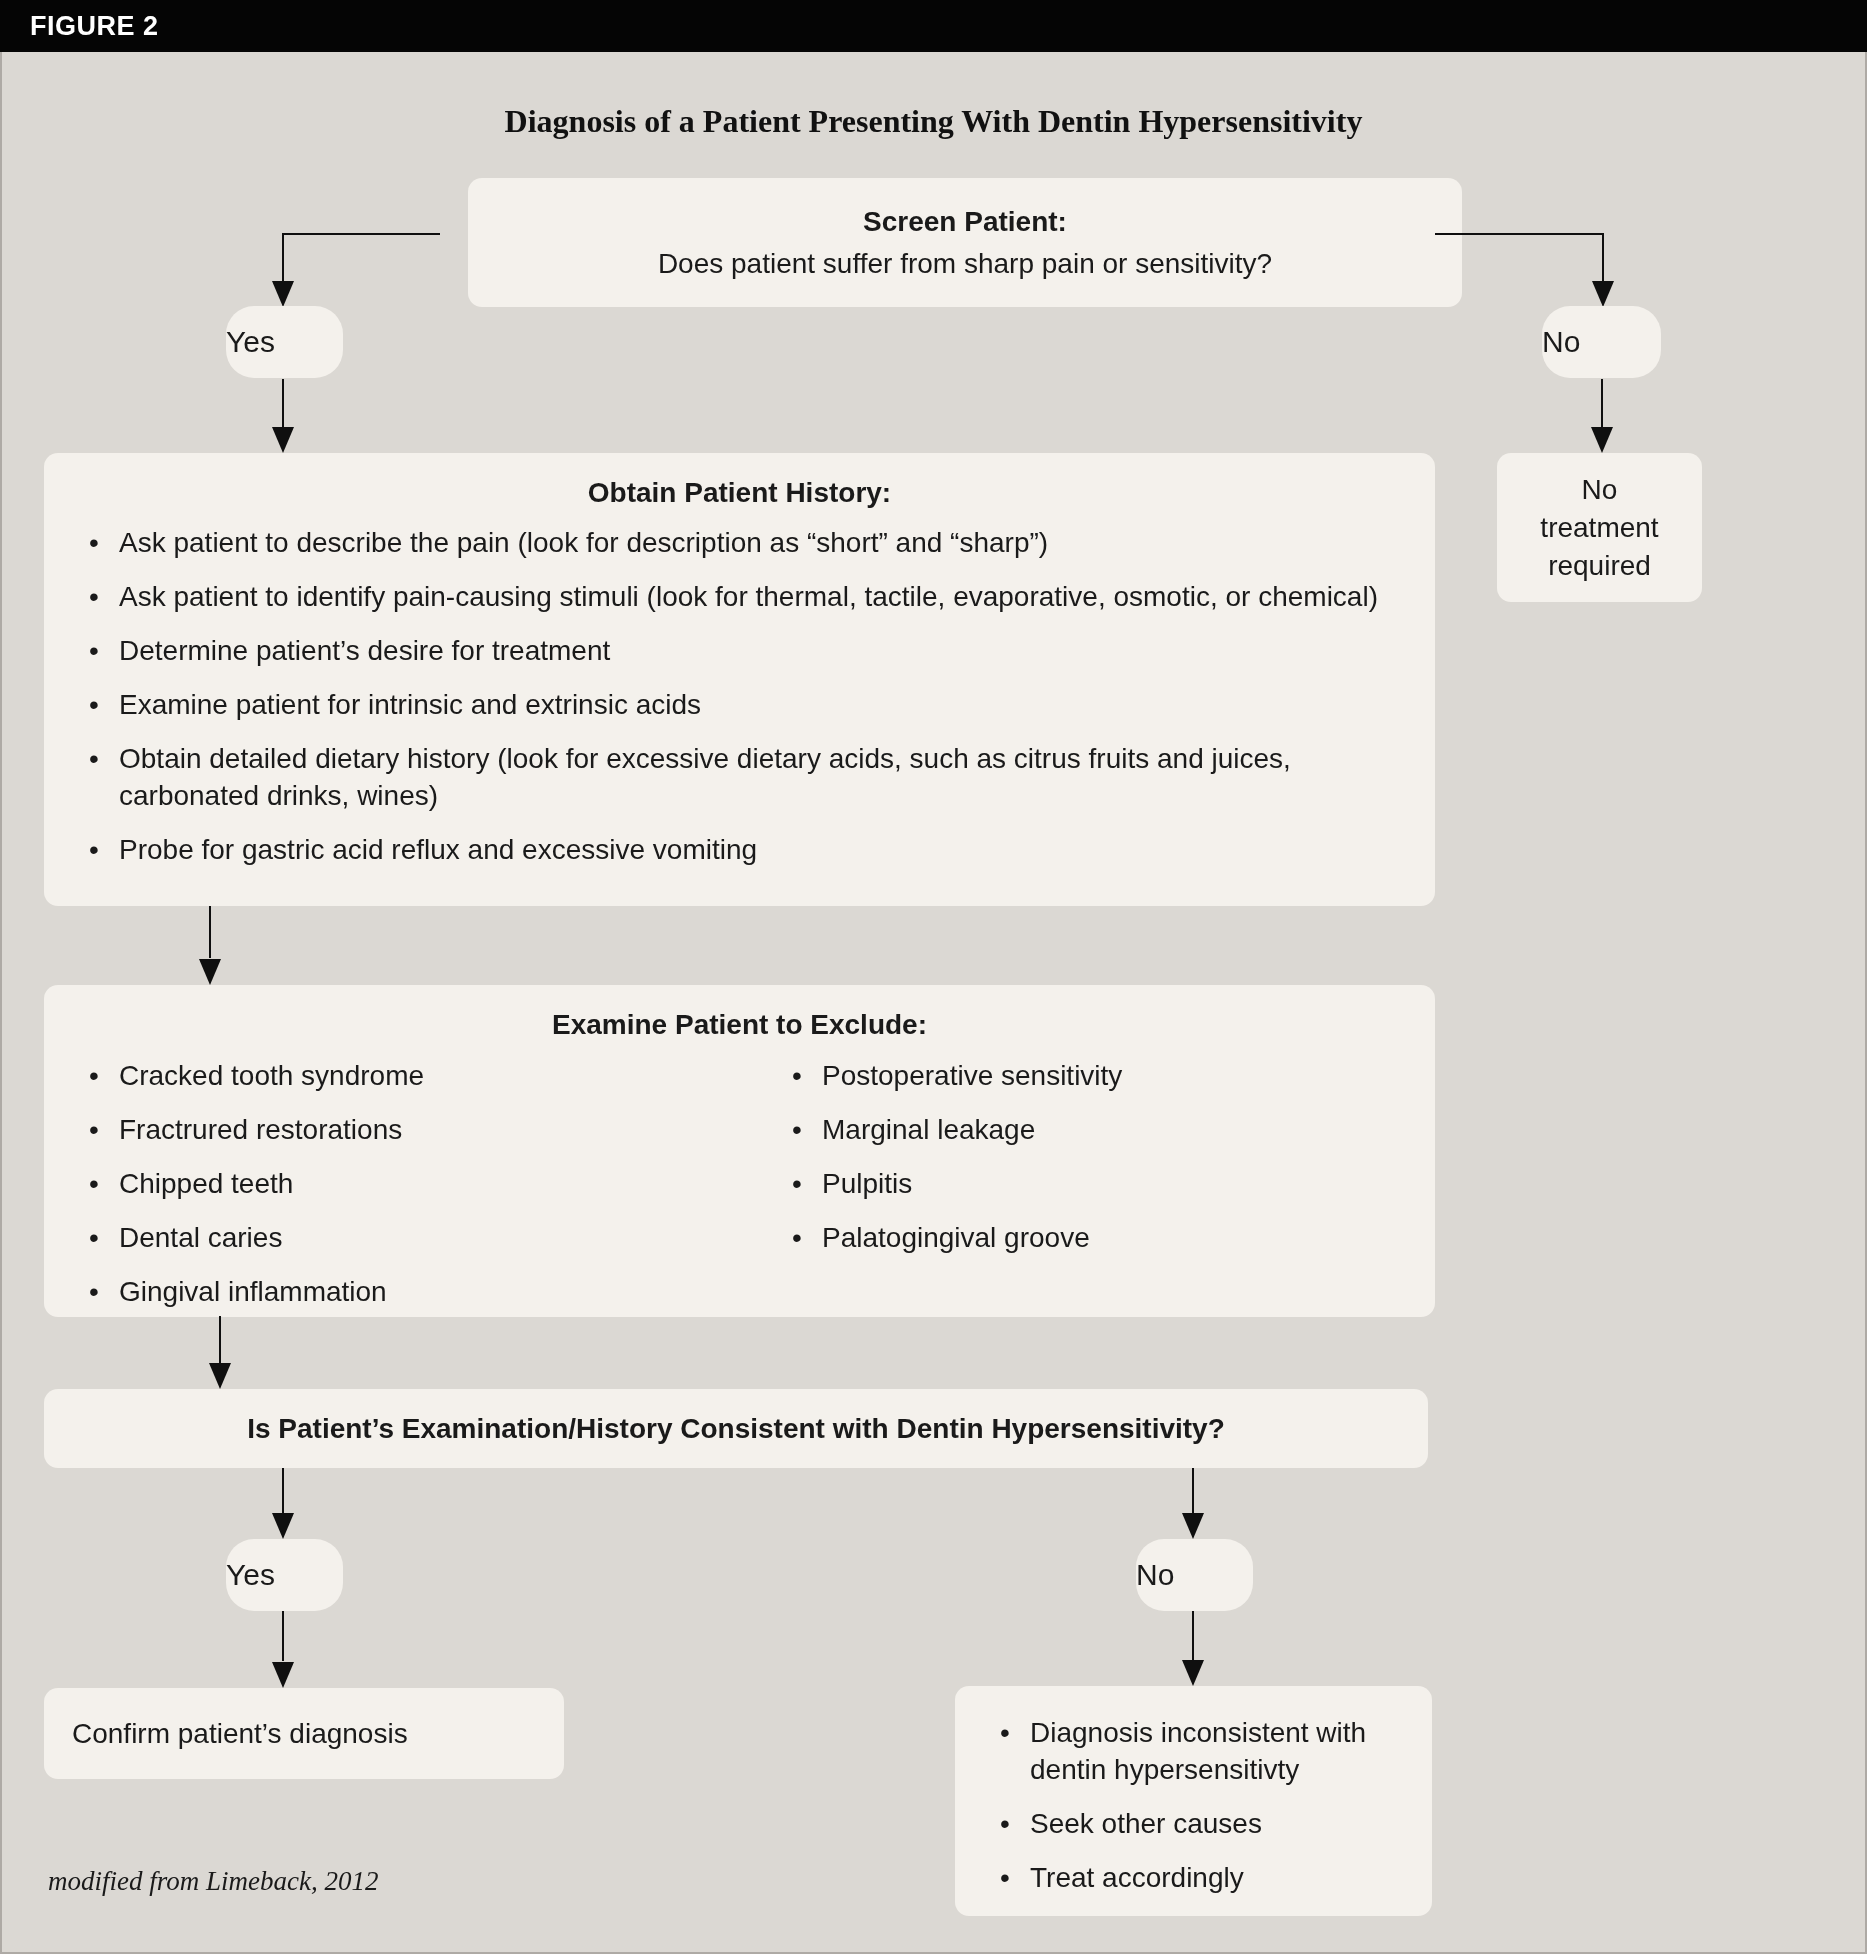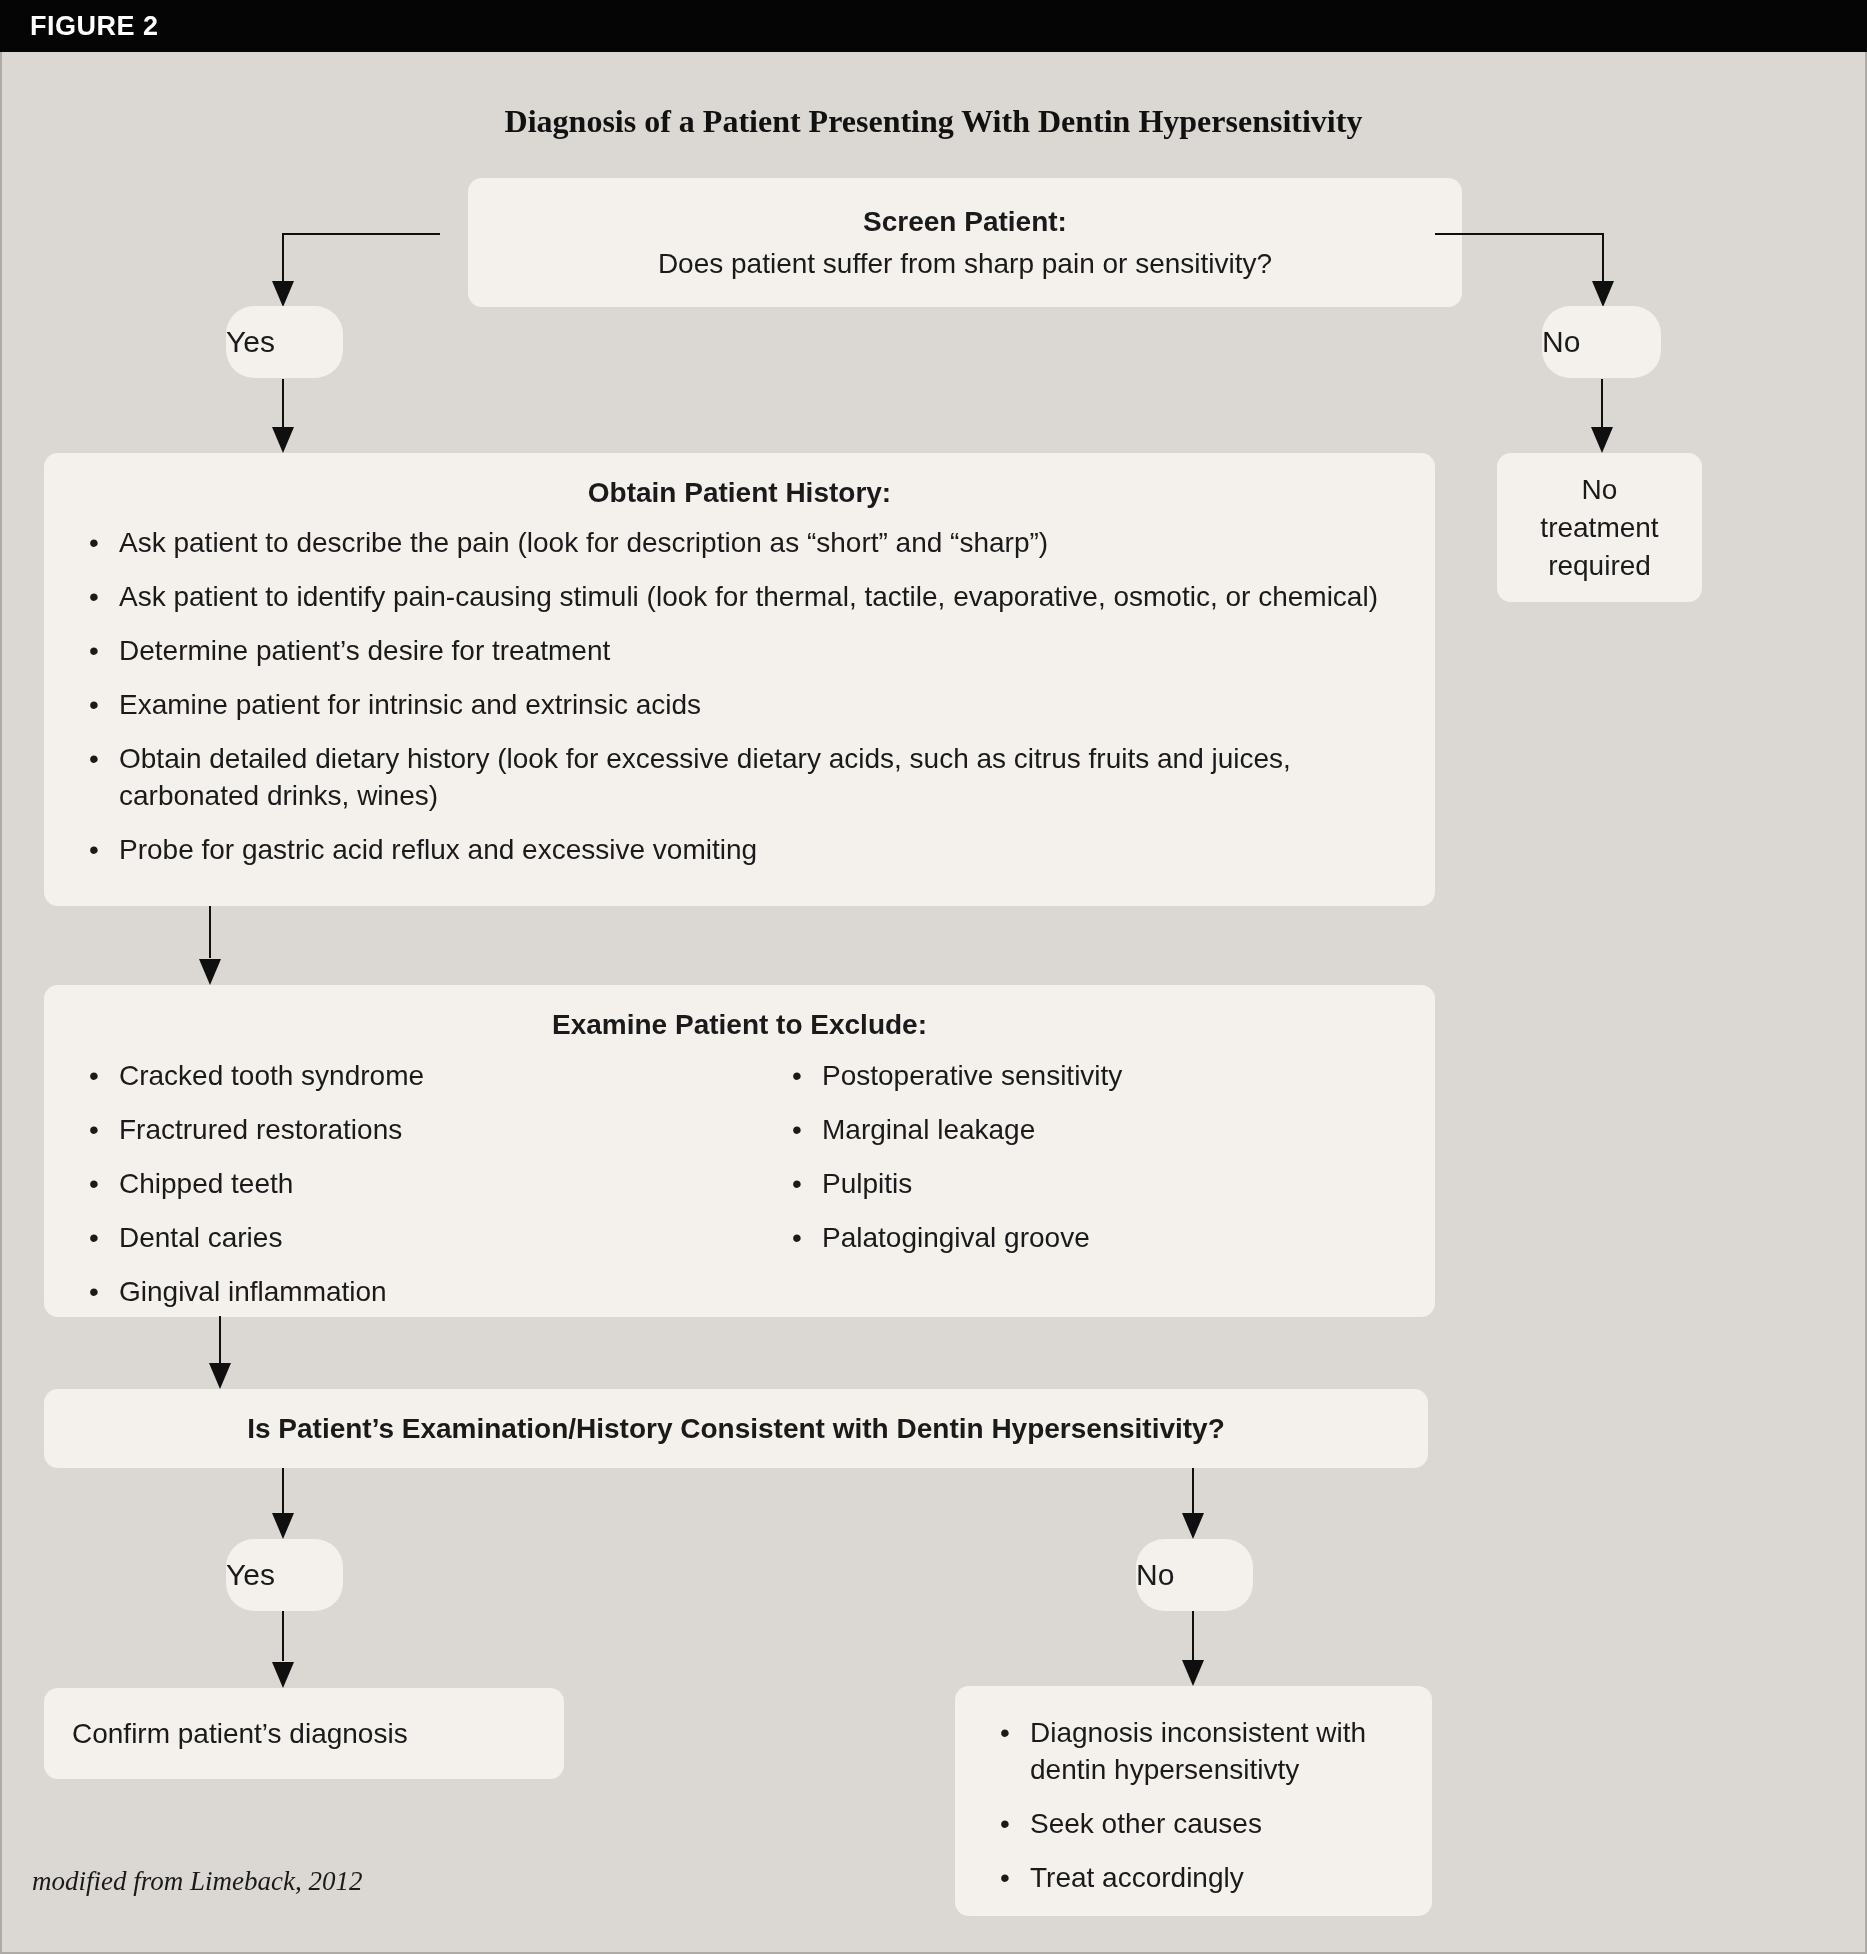--- a/index.html
+++ b/index.html
@@ -40,21 +40,21 @@
   ul.bullets{list-style:none;margin:1px;padding:0;display:flex;flex-direction:column;gap:17px;}
   ul.bullets li{position:relative;padding-left:40px;line-height:1.32;}
   ul.bullets li::before{content:"\2022";position:absolute;left:10px;top:0;}
   .two-col{display:grid;grid-template-columns:693px 1fr;column-gap:10px;}
   .q-box{display:flex;align-items:center;justify-content:center;font-weight:bold;}
   .confirm-box{display:flex;align-items:center;padding:10px 10px 10px 28px;}
   .vline{position:absolute;width:2px;background:#0f0f0f;}
   .hline{position:absolute;height:2px;background:#0f0f0f;}
   .arrow-down{position:absolute;width:0;height:0;border-left:11px solid transparent;border-right:11px solid transparent;border-top:26px solid #0f0f0f;}
   .credit{
-    position:absolute;left:30px;top:1814px;
+    position:absolute;left:46px;top:1814px;
     font-family:"Liberation Serif",serif;font-style:italic;
     font-size:27px;color:#1a1a1a;
   }
 </style>
 </head>
 <body>
 
 <header class="figure-bar">
   <span>FIGURE 2</span>
 </header>

